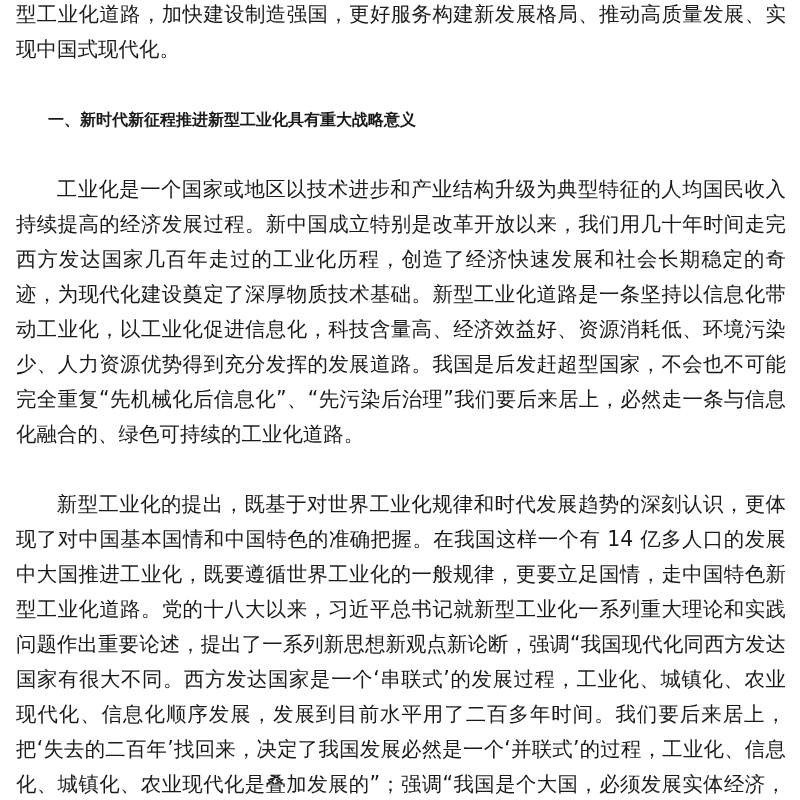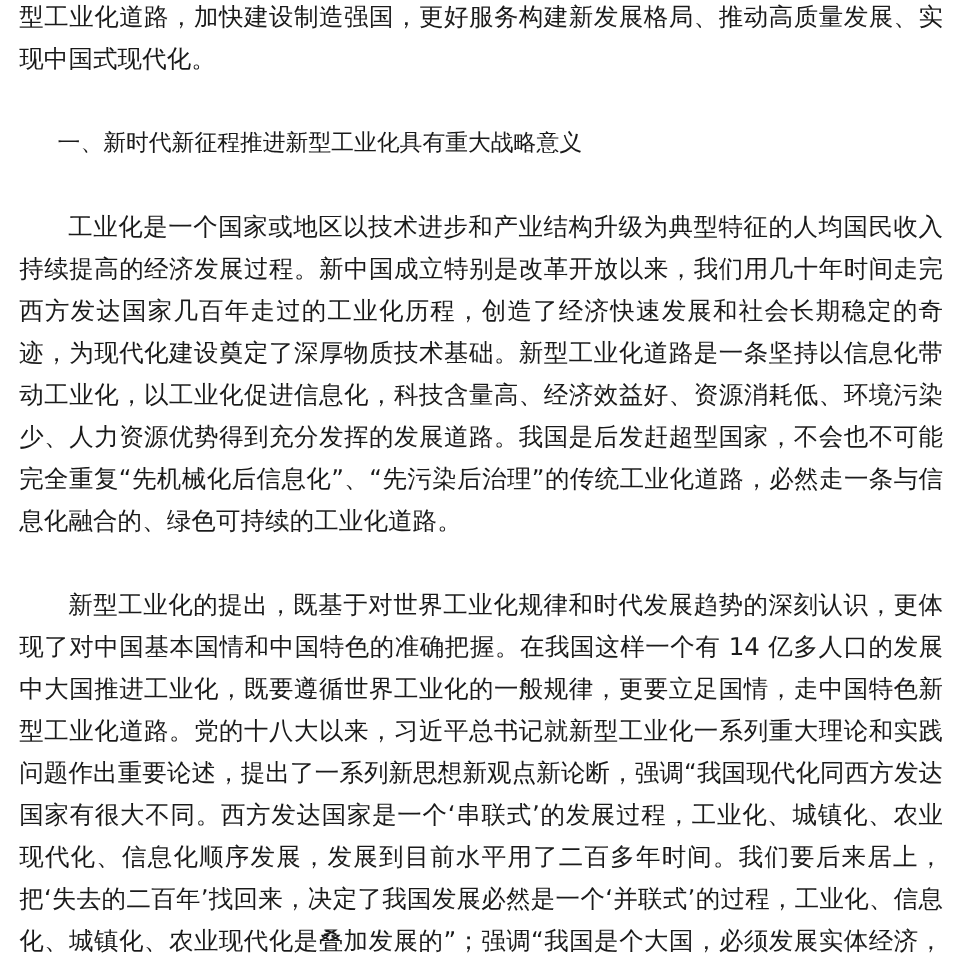--- a/index.html
+++ b/index.html
@@ -15,30 +15,30 @@
     margin: 0;
     font-size: 20.4px;
     line-height: 35px;
     text-align: justify;
     letter-spacing: 0.1px;
   }
   .indent { text-indent: 2em; }
   .gap { height: 35px; }
   .heading {
     margin: 0;
-    font-size: 19px;
+    font-size: 16px;
     line-height: 35px;
-    font-weight: normal;
+    font-weight: bold;
     padding-left: 32px;
   }
 </style>
 </head>
 <body>
 
 <div class="doc">
   <p class="para">型工业化道路，加快建设制造强国，更好服务构建新发展格局、推动高质量发展、实现中国式现代化。</p>
   <div class="gap"></div>
   <h2 class="heading">一、新时代新征程推进新型工业化具有重大战略意义</h2>
   <div class="gap"></div>
-  <p class="para indent">工业化是一个国家或地区以技术进步和产业结构升级为典型特征的人均国民收入持续提高的经济发展过程。新中国成立特别是改革开放以来，我们用几十年时间走完西方发达国家几百年走过的工业化历程，创造了经济快速发展和社会长期稳定的奇迹，为现代化建设奠定了深厚物质技术基础。新型工业化道路是一条坚持以信息化带动工业化，以工业化促进信息化，科技含量高、经济效益好、资源消耗低、环境污染少、人力资源优势得到充分发挥的发展道路。我国是后发赶超型国家，不会也不可能完全重复“先机械化后信息化”、“先污染后治理”的传统工业化道路，必然走一条与信息化融合的、绿色可持续的工业化道路。</p>
+  <p class="para indent">工业化是一个国家或地区以技术进步和产业结构升级为典型特征的人均国民收入持续提高的经济发展过程。新中国成立特别是改革开放以来，我们用几十年时间走完西方发达国家几百年走过的工业化历程，创造了经济快速发展和社会长期稳定的奇迹，为现代化建设奠定了深厚物质技术基础。新型工业化道路是一条坚持以信息化带动工业化，以工业化促进信息化，科技含量高、经济效益好、资源消耗低、环境污染少、人力资源优势得到充分发挥的发展道路。我国是后发赶超型国家，不会也不可能完全重复“先机械化后信息化”、“先污染后治理”我们要后来居上，必然走一条与信息化融合的、绿色可持续的工业化道路。</p>
   <div class="gap"></div>
   <p class="para indent">新型工业化的提出，既基于对世界工业化规律和时代发展趋势的深刻认识，更体现了对中国基本国情和中国特色的准确把握。在我国这样一个有 14 亿多人口的发展中大国推进工业化，既要遵循世界工业化的一般规律，更要立足国情，走中国特色新型工业化道路。党的十八大以来，习近平总书记就新型工业化一系列重大理论和实践问题作出重要论述，提出了一系列新思想新观点新论断，强调“我国现代化同西方发达国家有很大不同。西方发达国家是一个‘串联式’的发展过程，工业化、城镇化、农业现代化、信息化顺序发展，发展到目前水平用了二百多年时间。我们要后来居上，把‘失去的二百年’找回来，决定了我国发展必然是一个‘并联式’的过程，工业化、信息化、城镇化、农业现代化是叠加发展的”；强调“我国是个大国，必须发展实体经济，不断推进工业现代化、提高制造业水平”，“中国梦具体到工业战线就是加快推进新型工业化”，“坚持把发展经济的着力点放在实体经济上，推进新型工业化”；要求“数字技术、数字经济是世界科技革命和产业变革的先机，是新一轮国际竞争重点领域，我们一定要抓住先机、抢占未来发展制高点”，“继续做好信息化和工业化深度融合这篇大文章，推动制造业加速向数字化、网络化、智能化发展”。这些重要论述，极大丰富和发展了我们党对工业化的规律性认识，为推进新型工业化提供了</p>
 </div>
 
 </body></html>

